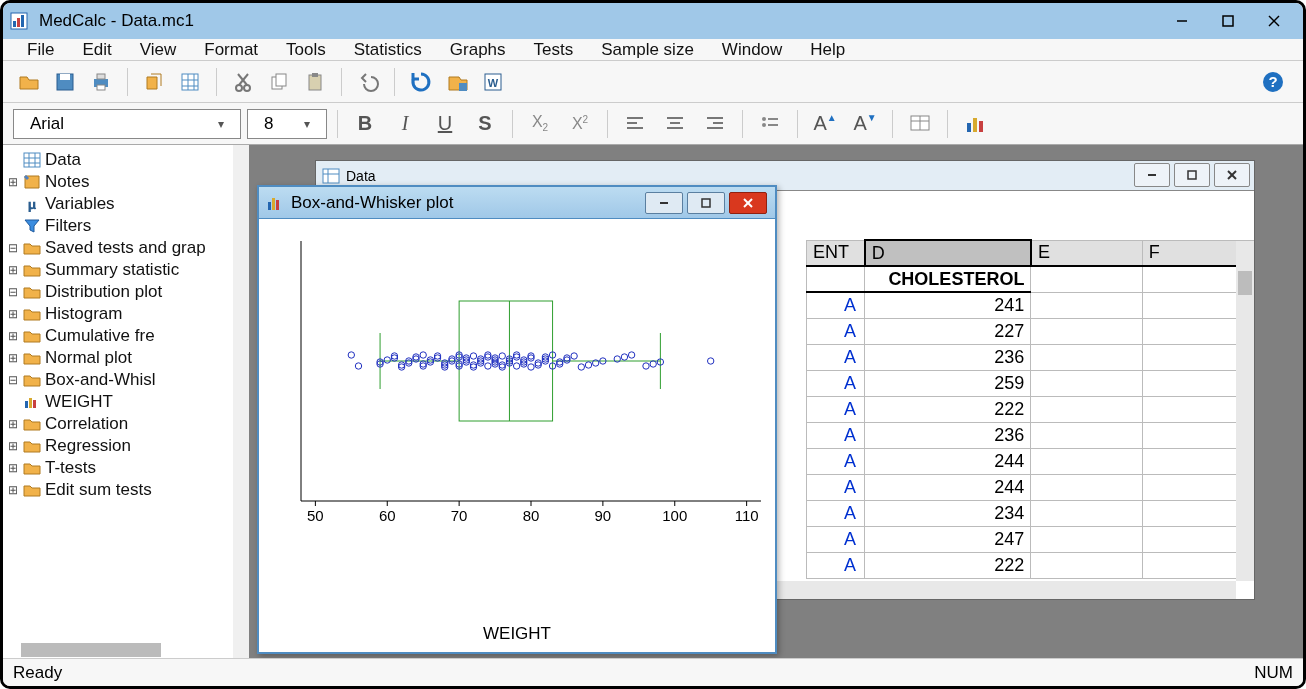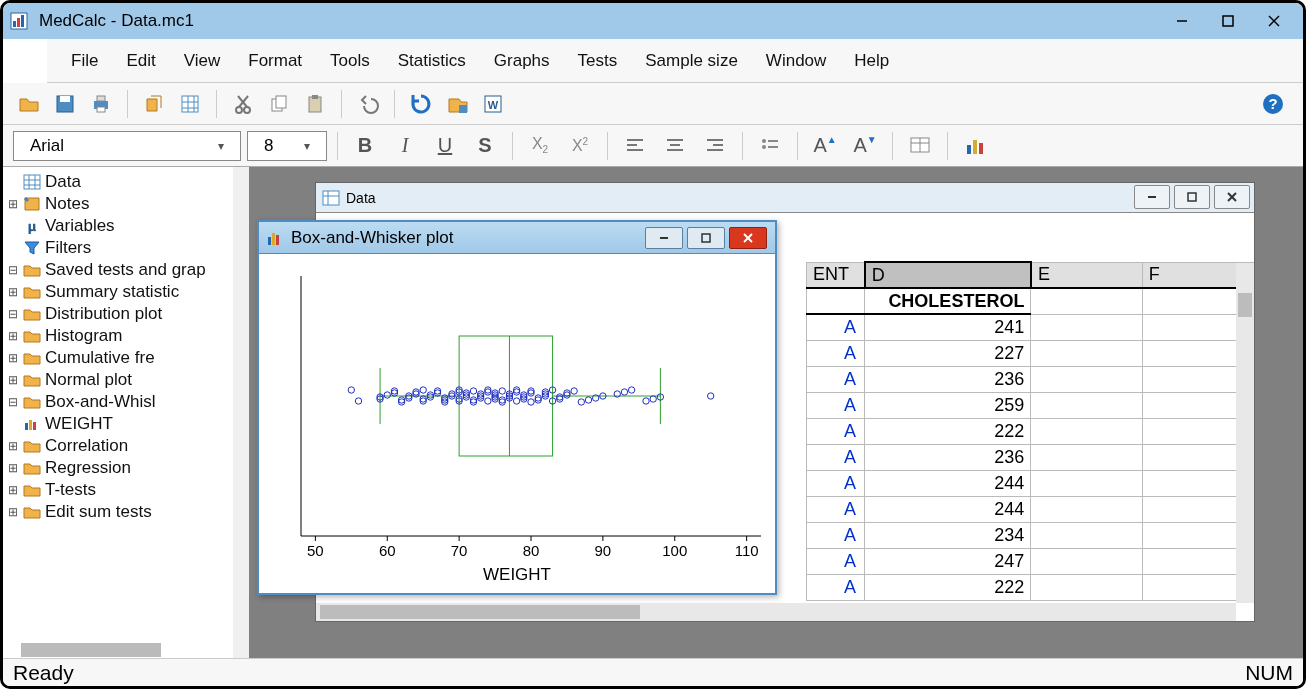--- a/index.html
+++ b/index.html
@@ -35,28 +35,27 @@
 .titlebar .spacer { flex: 1; }
 .winbtn {
   width: 46px; height: 28px;
   display: flex; align-items: center; justify-content: center;
   font-size: 16px; color: #000;
 }
 .winbtn svg { stroke:#000; }
 
 
 .menubar {
-  height: 44px;
+  height: 22px;
   background: #f7f7f7;
   border-bottom: 1px solid #ccc;
   display: flex;
   align-items: center;
   padding-left: 10px;
   gap: 0;
-  margin-left: 44px;
 }
 .menubar .menuitem {
   padding: 6px 14px;
   font-size: 17px;
   color: #111;
 }
 
 
 .toolbar {
   height: 42px;
@@ -175,25 +174,24 @@
 .sheet .tA { color:#0030d0; text-align:right; padding-right:8px;}
 .sheet .num { text-align:right;margin-top:40px; }
 .sheet-scrollx { position:absolute; left:0; bottom:0; right:18px; height:18px; background:#e8e8e8;}
 .sheet-scrollx .thumb{ position:absolute; left:4px; top:2px; width:320px; height:14px; background:#bcbcbc;}
 .sheet-scrolly { position:absolute; right:0; top:80px; bottom:18px; width:18px; background:#e8e8e8;}
 .sheet-scrolly .thumb{ position:absolute; left:2px; top:30px; width:14px; height:24px; background:#bcbcbc;}
 
 
 .plotwin {
   position:absolute;
-  left:8px; top:40px; width:520px; height:375px;
+  left:8px; top:40px; width:520px; height:469px;
   background:#fff;
   border:2px solid #4f8cc1;
   box-shadow: 2px 2px 6px rgba(0,0,0,.3);
-  margin-top: 13px;
 }
 .plotwin .ptitle {
   height:32px;
   background: linear-gradient(#bcdcf1,#a0c8e8);
   display:flex;align-items:center;padding:0 8px;
   font-size:17px;color:#000;
   border-bottom:1px solid #4f8cc1;
 }
 .plotwin .ptitle .picon{ width:18px; margin-right:6px;}
 .plotwin .pctrls{ margin-left:auto; display:flex; gap:4px;}
@@ -211,21 +209,21 @@
   font-size:17px; color:#000;
 }
 
 
 .statusbar {
   height:28px;
   border-top:1px solid #ccc;
   background:#f7f7f7;
   display:flex;align-items:center;
   padding:0 10px;
-  font-size:21px;
+  font-size:17px;
 }
 .statusbar .spacer{flex:1;}
 
 svg { display:block; }
 
 </style>
 </head>
 <body>
 
 <div class="titlebar">

